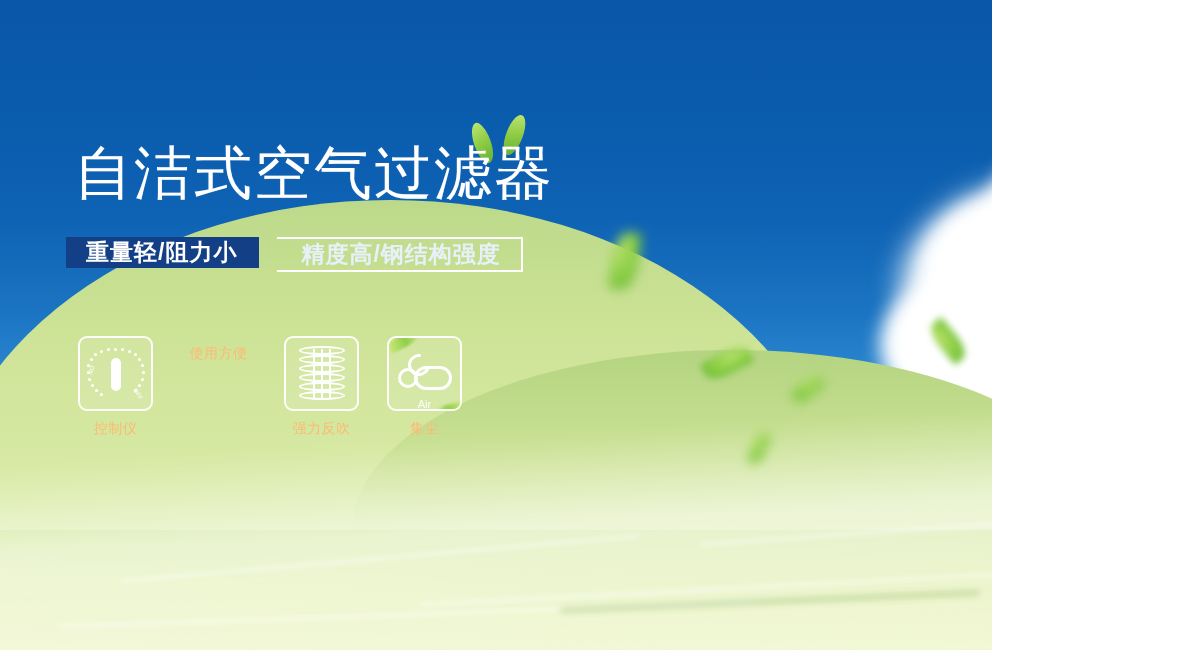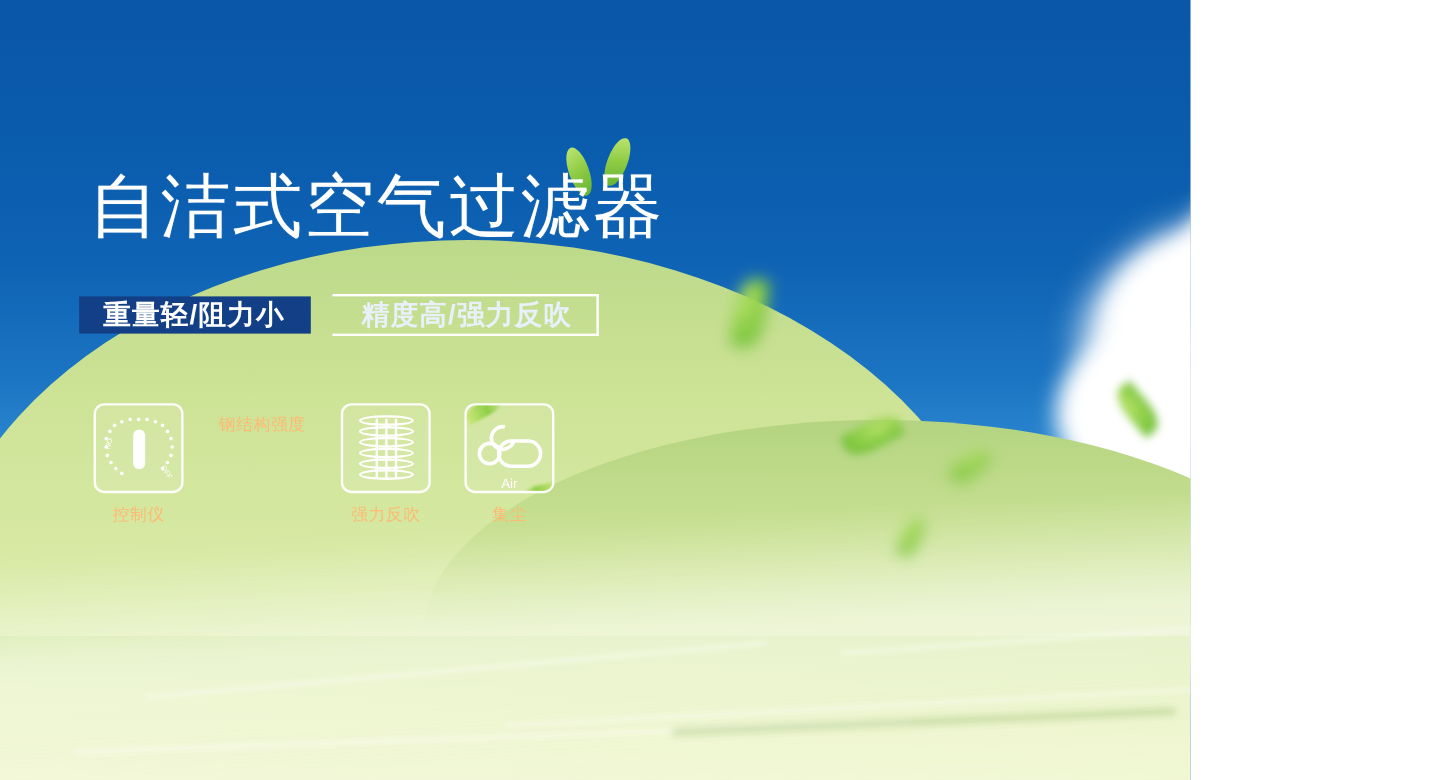--- a/index.html
+++ b/index.html
@@ -107,21 +107,21 @@
     font-size:58px;line-height:1;
     color:#ffffff;
     letter-spacing:2px;
     font-weight:300;
     white-space:nowrap;
     text-shadow:0 0 1px rgba(255,255,255,.25);
   }
 
   .tagrow{
     position:absolute;left:66px;top:237px;
-    display:flex;align-items:center;height:50px;
+    display:flex;align-items:flex-start;height:50px;
   }
   .tag-a{
     background:#123f85;
     color:#ffffff;
     font-size:23px;font-weight:bold;
     display:flex;align-items:center;
     padding:0 22px 0 20px;
     letter-spacing:1px;
   }
   .tag-wedge{
@@ -298,21 +298,21 @@
   <div class="sprout">
     <span class="sl left"></span>
     <span class="sl right"></span>
   </div>
 
   <div class="title">自洁式空气过滤器</div>
 
   <div class="tagrow">
     <div class="tag-a">重量轻/阻力小</div>
     <div class="tag-wedge"></div>
-    <div class="tag-b">精度高/强力反吹</div>
+    <div class="tag-b">精度高/钢结构强度</div>
   </div>
 
   <div class="features">
 
     <div class="feature">
       <div class="fbox">
         <div class="dial">
           <span class="bar"></span>
           <span class="dot" style="left:27px;top:3px;"></span>
           <span class="dot" style="left:34px;top:3.5px;"></span>
@@ -335,21 +335,21 @@
           <span class="dot" style="left:8px;top:44px;"></span>
           <span class="dot" style="left:13px;top:48px;"></span>
           <span class="no">NO</span>
           <span class="off">OFF</span>
         </div>
       </div>
       <div class="fcap">控制仪</div>
     </div>
 
     <div class="feature">
-      <div class="fcap">钢结构强度</div>
+      <div class="fcap">使用方便</div>
     </div>
 
     <div class="feature">
       <div class="fbox">
         <div class="coil">
           <span class="stem" style="left:14px;"></span>
           <span class="stem" style="left:22px;"></span>
           <span class="stem" style="left:30px;"></span>
           <span class="ring" style="top:0px;"></span>
           <span class="ring" style="top:9px;"></span>

